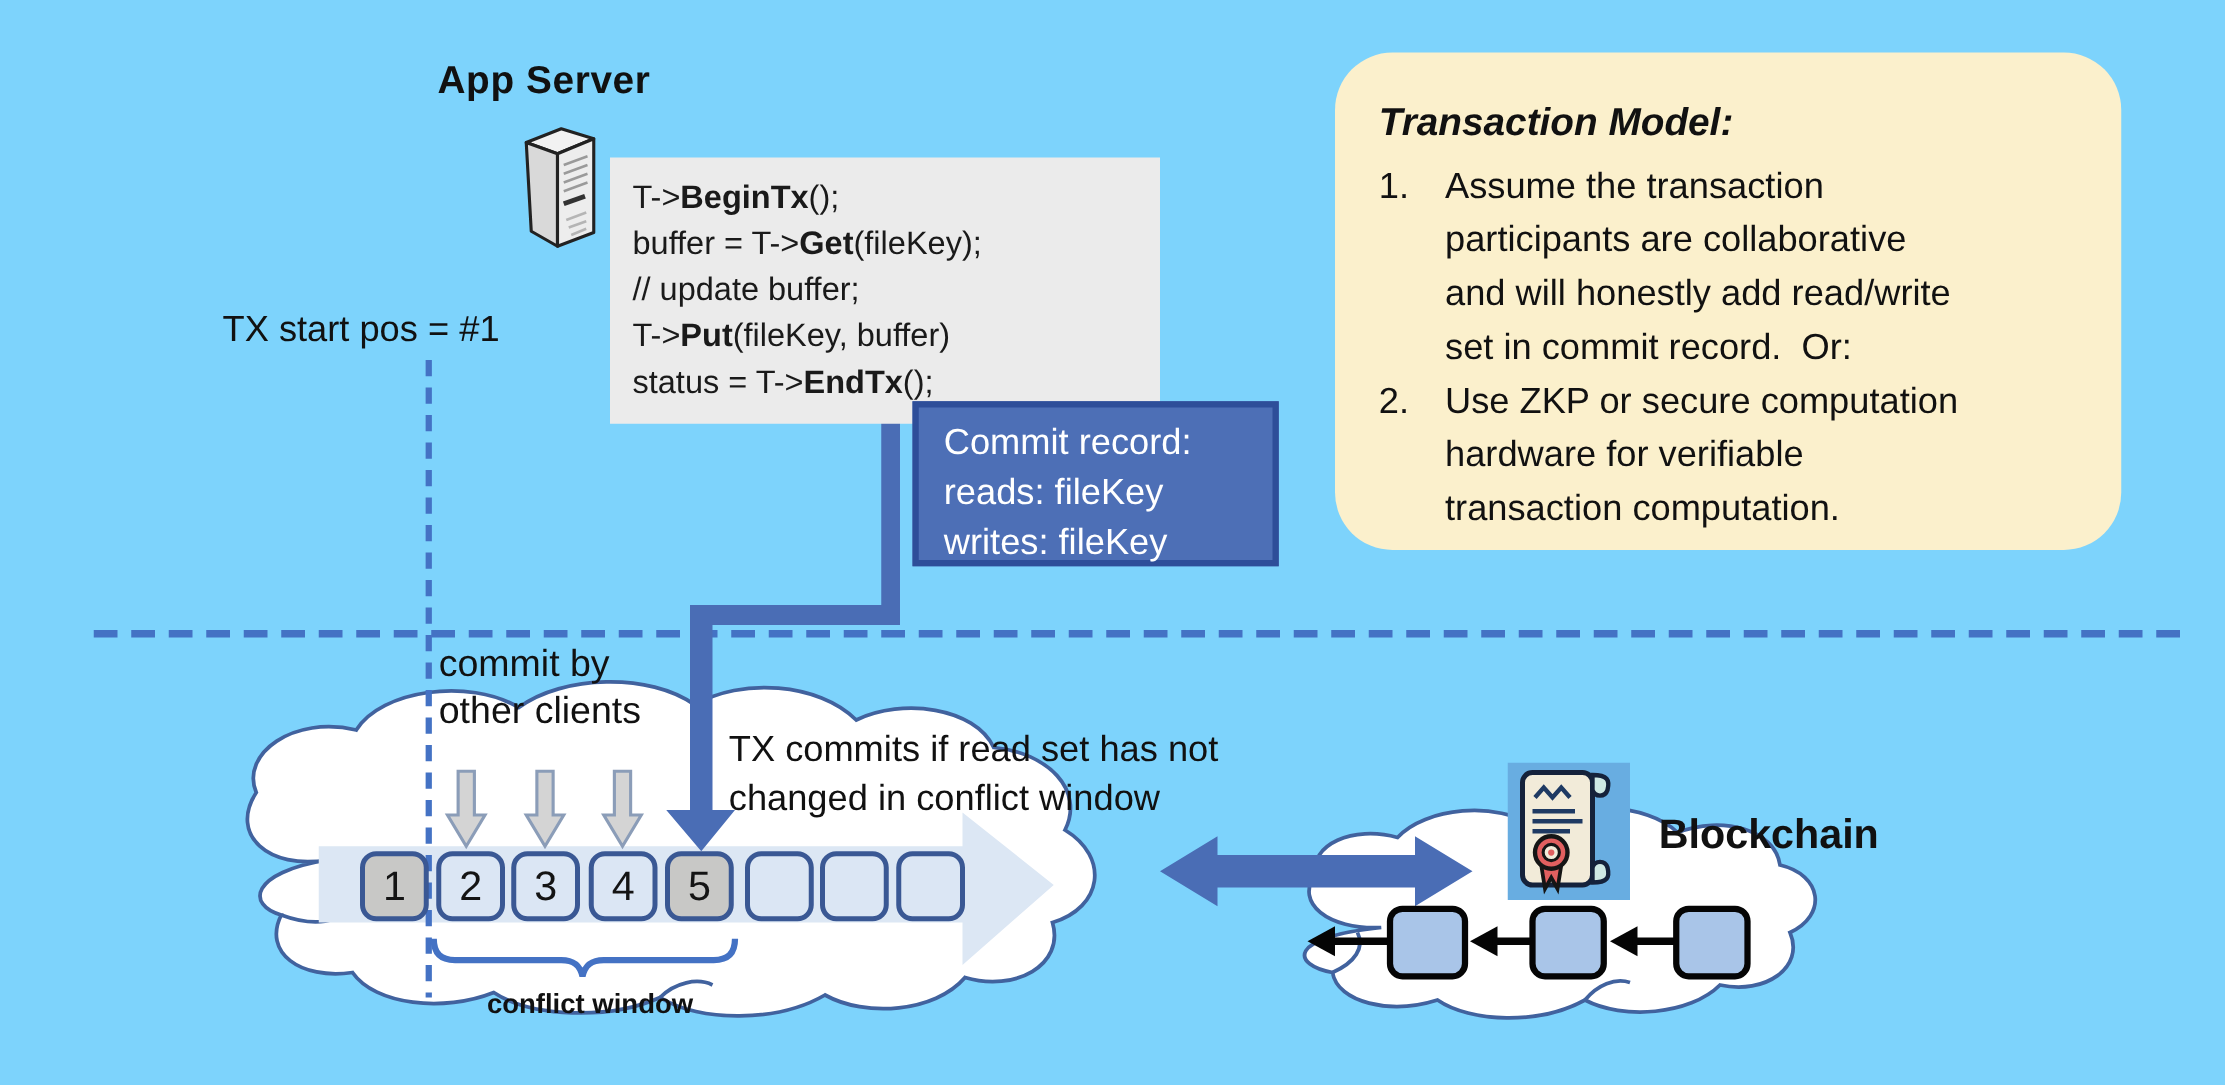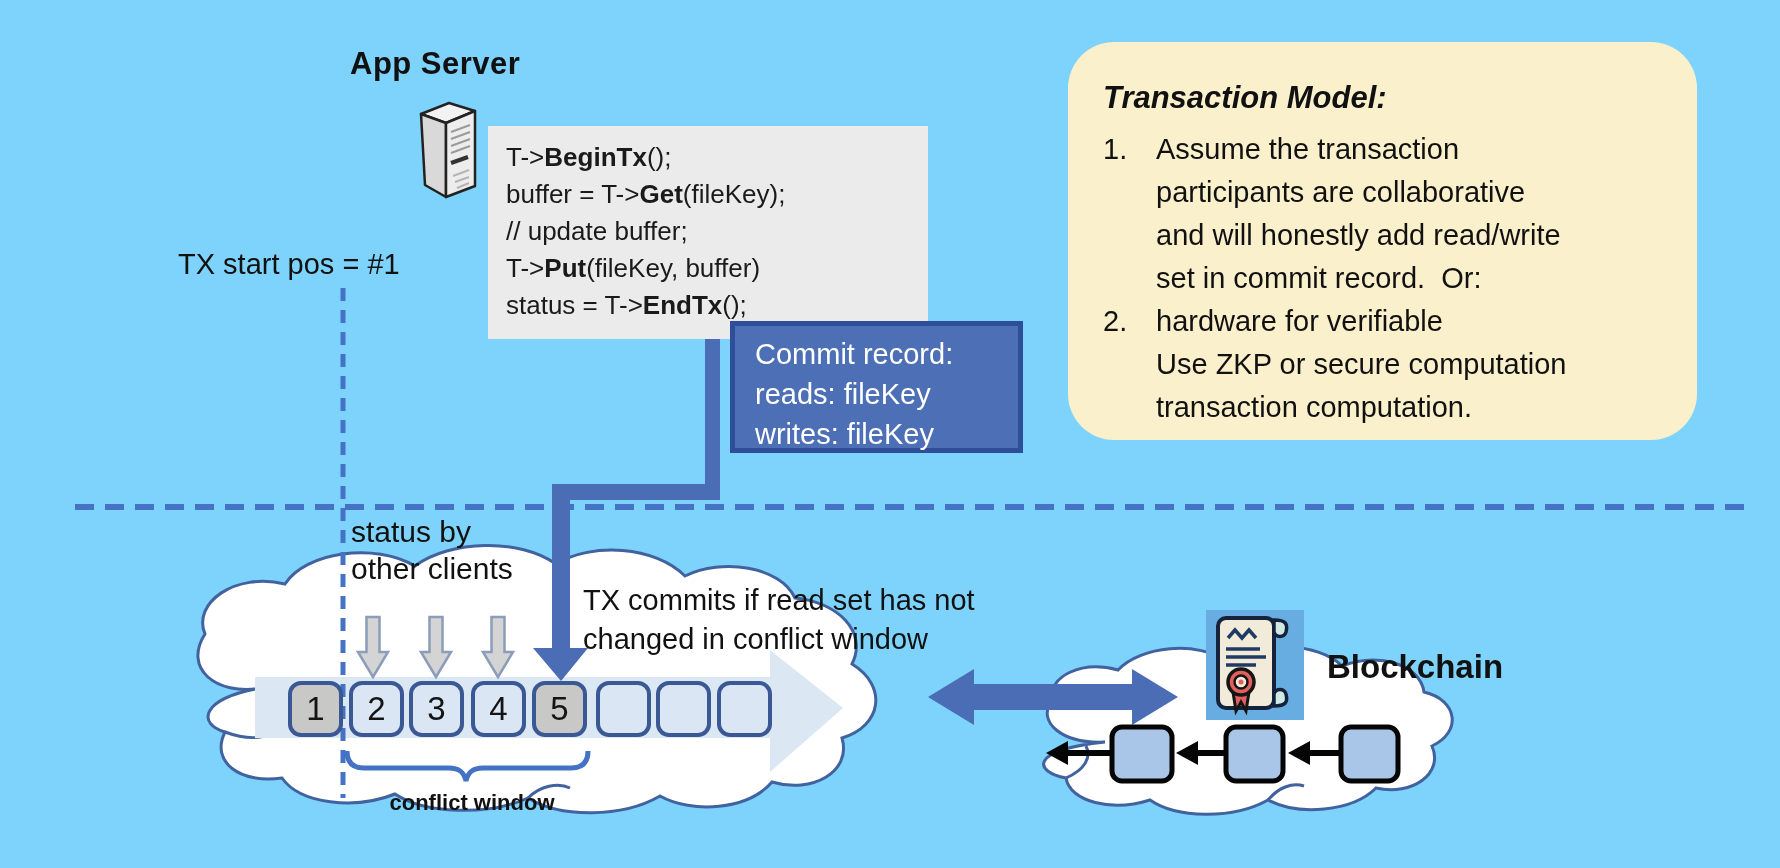--- a/index.html
+++ b/index.html
@@ -126,29 +126,29 @@
       <div>
         <div class="pre-ws">Assume the transaction</div>
         <div class="pre-ws">participants are collaborative</div>
         <div class="pre-ws">and will honestly add read/write</div>
         <div class="pre-ws">set in commit record.  Or:</div>
       </div>
     </div>
     <div class="note-item">
       <div class="note-num">2.</div>
       <div>
+        <div class="pre-ws">Use ZKP or secure computation</div>
         <div class="pre-ws">hardware for verifiable</div>
-        <div class="pre-ws">Use ZKP or secure computation</div>
         <div class="pre-ws">transaction computation.</div>
       </div>
     </div>
   </div>
 
   <div class="abs txt updates-label">
-    <div>status by</div>
+    <div>commit by</div>
     <div>other clients</div>
   </div>
   <div class="abs commit-note">
     <div>TX commits if read set has not</div>
     <div>changed in conflict window</div>
   </div>
   <div class="abs txt conflict-window-label">conflict window</div>
 
   <div class="slot gray" style="left:288px;">1</div>
   <div class="slot" style="left:349px;">2</div>

